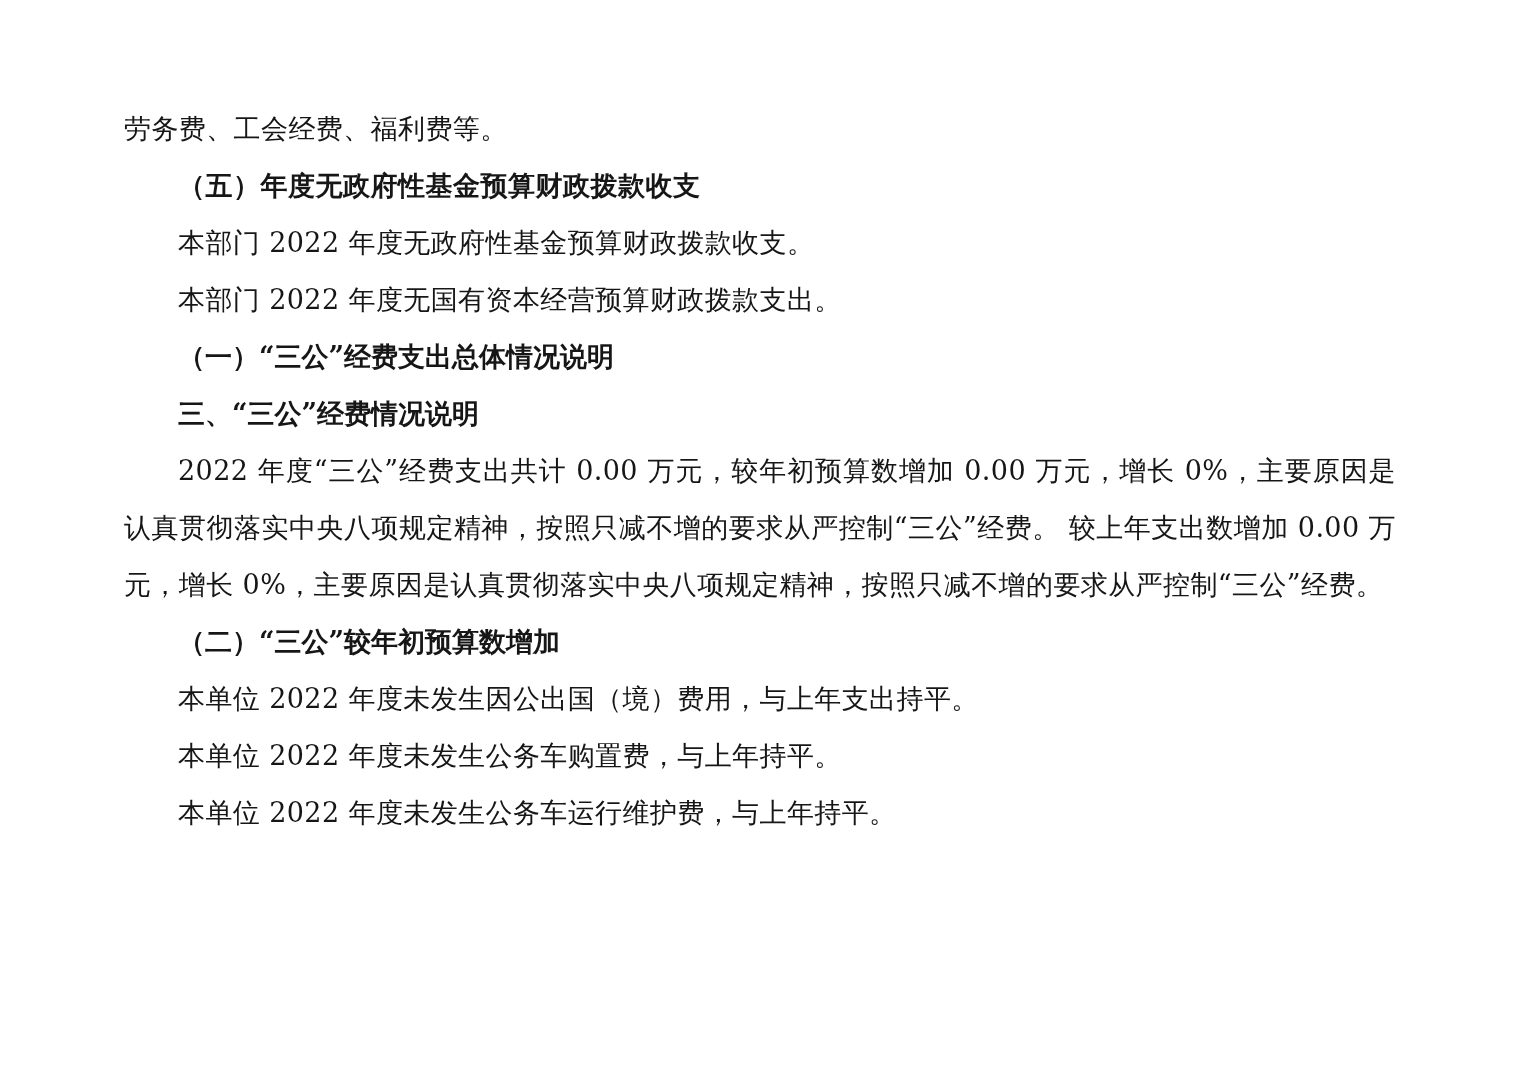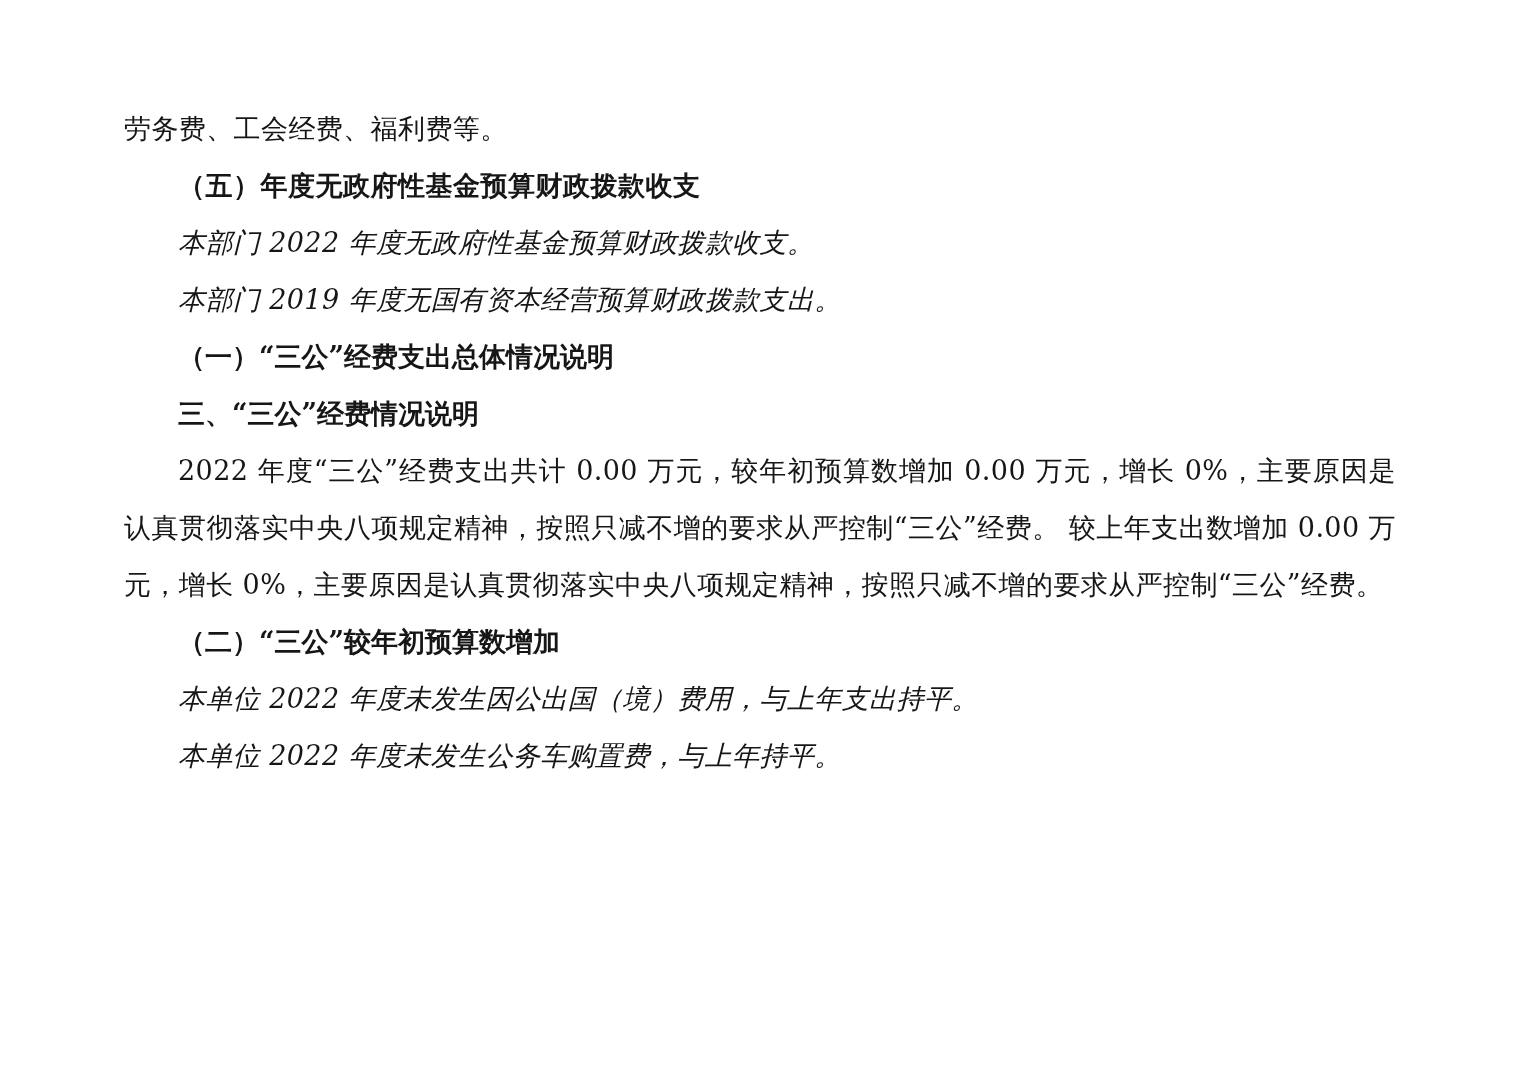--- a/index.html
+++ b/index.html
@@ -31,21 +31,20 @@
     letter-spacing: 0.4px;
     text-align: justify;
     text-justify: inter-ideograph;
     color: #161616;
   }
   .plain {
     text-indent: 0;
   }
   .indent {
     text-indent: 2em;
-    font-style: italic;
   }
   .heading {
     font-weight: bold;
     text-indent: 2em;
     letter-spacing: 0.5px;
   }
   .heading-tight {
     font-weight: bold;
     text-indent: 2em;
     letter-spacing: 0px;
@@ -60,29 +59,30 @@
 <div class="page">
   <div class="doc-body">
 
     <p class="plain">劳务费、工会经费、福利费等。</p>
 
     <p class="heading">（五）年度无政府性基金预算财政拨款收支</p>
 
     <p class="indent">本部门 2022 年度无政府性基金预算财政拨款收支。</p>
 
 
-    <p class="indent">本部门 2019 年度无国有资本经营预算财政拨款支出。</p>
+    <p class="indent">本部门 2022 年度无国有资本经营预算财政拨款支出。</p>
 
     <p class="heading-tight">（一）“三公”经费支出总体情况说明</p>
 
     <p class="heading-tight">三、“三公”经费情况说明</p>
 
     <p class="para-block">2022 年度“三公”经费支出共计 0.00 万元，较年初预算数增加 0.00 万元，增长 0%，主要原因是认真贯彻落实中央八项规定精神，按照只减不增的要求从严控制“三公”经费。 较上年支出数增加 0.00 万 元，增长 0%，主要原因是认真贯彻落实中央八项规定精神，按照只减不增的要求从严控制“三公”经费。</p>
 
     <p class="heading-tight">（二）“三公”较年初预算数增加</p>
 
     <p class="indent">本单位 2022 年度未发生因公出国（境）费用，与上年支出持平。</p>
 
     <p class="indent">本单位 2022 年度未发生公务车购置费，与上年持平。</p>
 
+    <p class="indent">本单位 2022 年度未发生公务车运行维护费，与上年持平。</p>
 
   </div>
 </div>
 
 </body></html>

